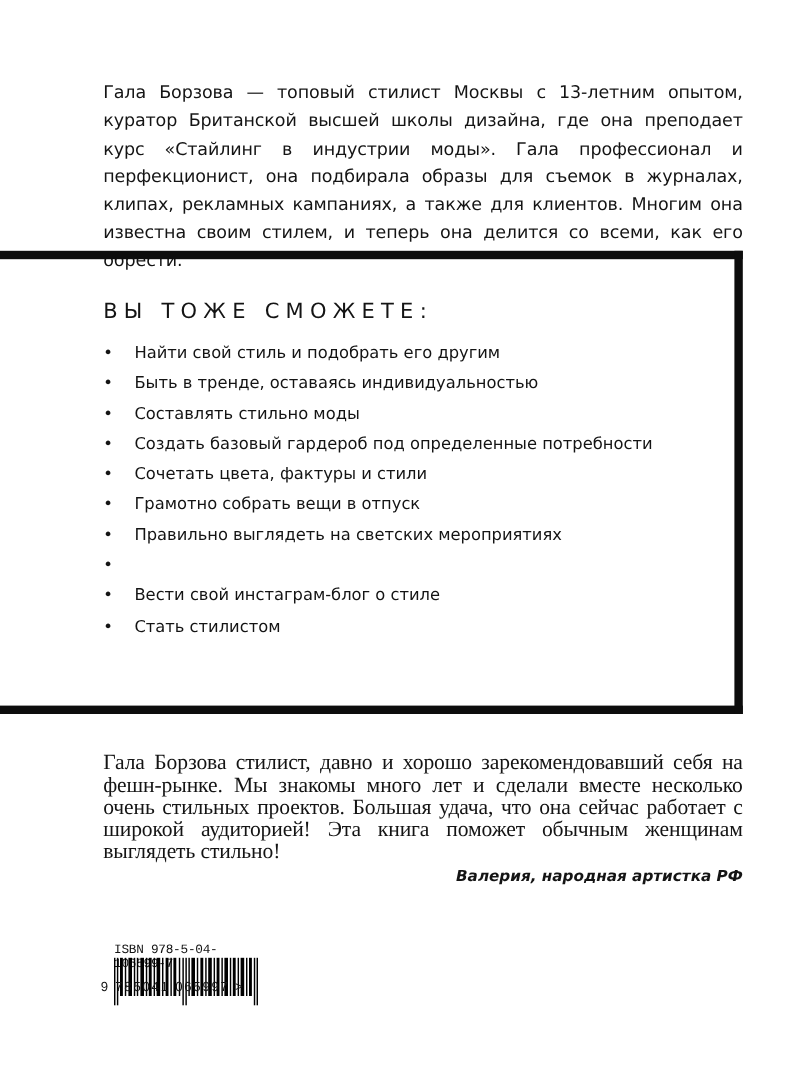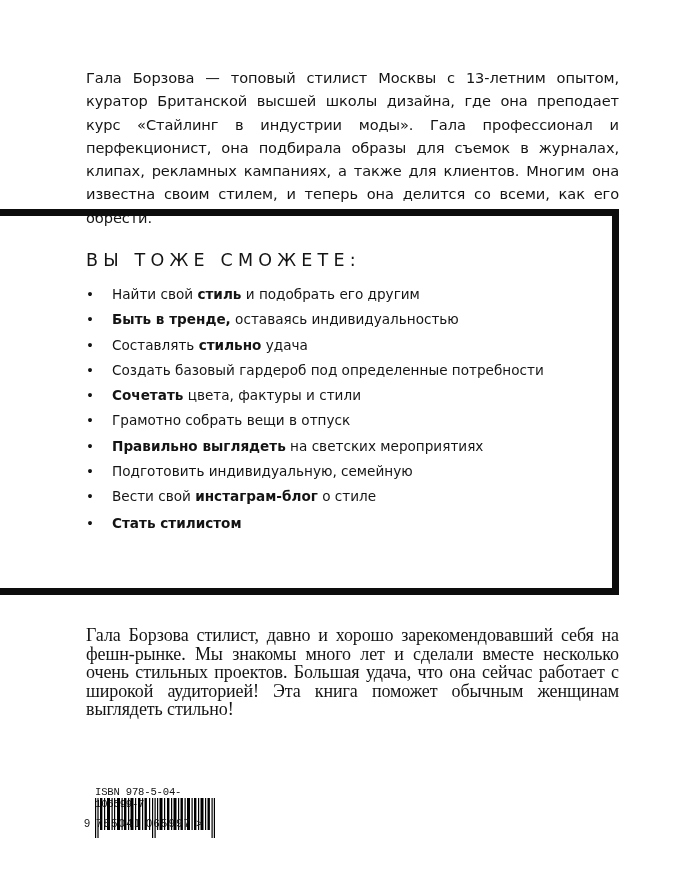--- a/index.html
+++ b/index.html
@@ -7,21 +7,21 @@
          font-family: "DejaVu Sans", sans-serif; color: #141414; }
   .intro { position: absolute; left: 86px; top: 66px; width: 533px;
            font-size: 14.6px; line-height: 23.3px; text-align: justify; margin: 0; letter-spacing: -0.1px; }
   .frame { position: absolute; left: -20px; top: 209px; width: 632px; height: 372px;
            border: 7px solid #0d0d0d; border-left: none; box-sizing: content-box; }
   .frame-title { position: absolute; left: 86px; top: 250px; margin: 0;
                  font-size: 17.5px; font-weight: normal; letter-spacing: 5.2px; line-height: 20px; }
   .benefits { position: absolute; left: 86px; top: 287px; margin: 0; padding: 0; list-style: none; width: 510px; }
   .benefits li { position: relative; padding-left: 26px; font-size: 13.6px; line-height: 14.5px; margin-bottom: 10.8px; }
   .benefits li .bullet { position: absolute; left: 0; top: 0; width: 10px; }
-  .benefits li b { font-weight: bold; }
+  .benefits li b { font-weight: normal; }
   .quotes { position: absolute; left: 86px; top: 626px; width: 533px; }
   .quote-text { margin: 0; font-size: 18px; line-height: 18.5px; text-align: justify; letter-spacing: -0.1px; font-family: Liberation Serif, serif; }
   .quote-author { margin: 2px 0 0 0; font-size: 12.7px; line-height: 18.5px; text-align: right; font-weight: bold; font-style: italic; }
   .quote-gap { height: 14px; }
   .isbn-block { position: absolute; left: 84px; top: 786px; width: 140px; height: 60px; }
   .isbn-text { position: absolute; left: 11px; top: 0; font-family: Liberation Mono, monospace; font-size: 10.6px; line-height: 12px; letter-spacing: -0.2px; }
   .barcode { position: absolute; left: 11px; top: 12px; width: 120px; height: 40px; }
   .barcode-digits { position: absolute; left: 0; top: 31px; font-family: "Liberation Sans", sans-serif; font-size: 11px; line-height: 12px; letter-spacing: 1.45px; white-space: pre; background: transparent; }
 </style>
 </head>
@@ -29,33 +29,34 @@
 
 <p class="intro">Гала Борзова — топовый стилист Москвы с 13-летним опытом, куратор Британской высшей школы дизайна, где она преподает курс «Стайлинг в индустрии моды». Гала профессионал и перфекционист, она подбирала образы для съемок в журналах, клипах, рекламных кампаниях, а также для клиентов. Многим она известна своим стилем, и теперь она делится со всеми, как его обрести.</p>
 
 <div class="frame"></div>
 
 <h2 class="frame-title">ВЫ ТОЖЕ СМОЖЕТЕ:</h2>
 
 <ul class="benefits">
   <li><span class="bullet">•</span><span>Найти свой </span><b>стиль</b><span> и подобрать его другим</span></li>
   <li><span class="bullet">•</span><span></span><b>Быть в тренде,</b><span> оставаясь индивидуальностью</span></li>
-  <li><span class="bullet">•</span><span>Составлять </span><b>стильно</b><span> удача</span></li>
+  <li><span class="bullet">•</span><span>Составлять </span><b>стильно</b><span> моды</span></li>
   <li><span class="bullet">•</span><span>Создать базовый гардероб под определенные потребности</span><b></b><span></span></li>
   <li><span class="bullet">•</span><span></span><b>Сочетать</b><span> цвета, фактуры и стили</span></li>
   <li><span class="bullet">•</span><span>Грамотно собрать вещи в отпуск</span><b></b><span></span></li>
   <li><span class="bullet">•</span><span></span><b>Правильно выглядеть</b><span> на светских мероприятиях</span></li>
-  <li><span class="bullet">•</span><span>Подготовить индивидуальную, семейную</span><br></li>
+  <li><span class="bullet">•</span><br></li>
   <li style="margin-bottom:12.5px"><span class="bullet">•</span><span>Вести свой </span><b>инстаграм-блог</b><span> о стиле</span></li>
   <li><span class="bullet">•</span><span></span><b>Стать стилистом</b><span></span></li>
 </ul>
 
 <div class="quotes">
   <div>
     <p class="quote-text">Гала Борзова стилист, давно  и хорошо зарекомендовавший себя на фешн-рынке. Мы знакомы много лет и сделали вместе несколько очень стильных проектов. Большая удача, что она сейчас работает с широкой аудиторией! Эта книга поможет обычным женщинам выглядеть стильно!</p>
+    <p class="quote-author">Валерия, народная артистка РФ</p>
   </div>
   <div class="quote-gap"></div>
 </div>
 
 <div class="isbn-block">
   <div class="isbn-text">ISBN 978-5-04-106599-7</div>
   <svg class="barcode" viewBox="0 0 120 40" preserveAspectRatio="none">
     <g fill="#000">
       <rect x="0" y="0" width="1.2" height="40"></rect>
         <rect x="2.4" y="0" width="1.2" height="40"></rect>

